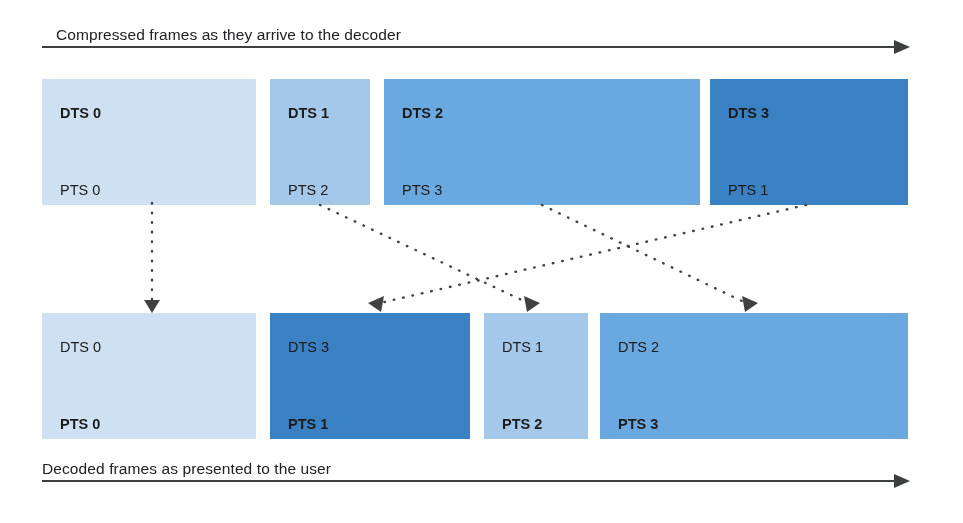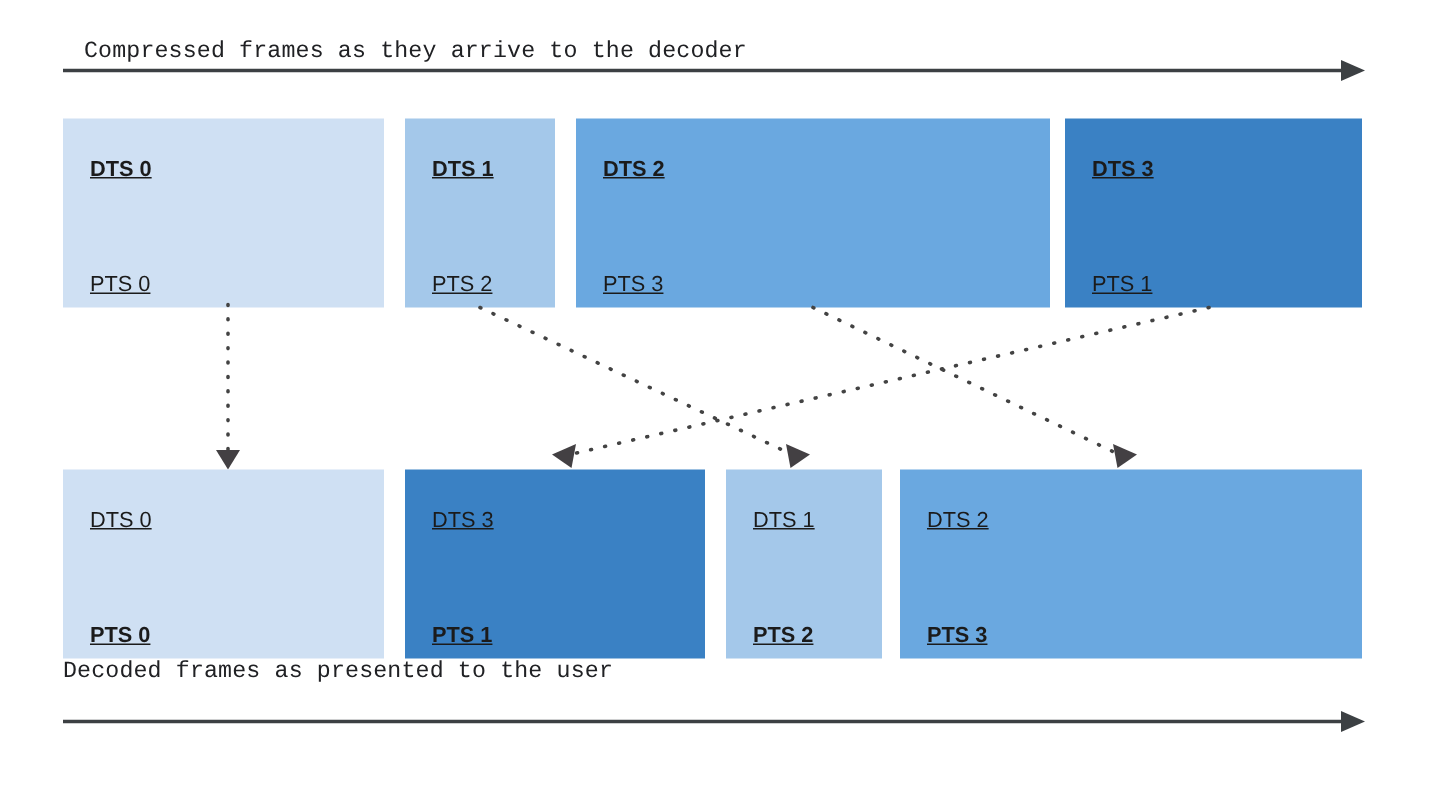--- a/index.html
+++ b/index.html
@@ -18,24 +18,23 @@
     background: #ffffff;
     overflow: hidden;
   }
   .caption {
     position: absolute;
     font-size: 15.5px;
     color: #202124;
     line-height: 1;
     letter-spacing: 0.1px;
     white-space: nowrap;
-    font-family: Liberation Mono, monospace;
   }
   #caption-top { left: 56px; top: 27px; }
-  #caption-bottom { left: 42px; top: 440px; }
+  #caption-bottom { left: 42px; top: 461px; }
 
   .axis-svg {
     position: absolute;
     left: 0;
     pointer-events: none;
   }
   #axis-top { top: 30px; }
   #axis-bottom { top: 464px; }
 
   #connectors {
@@ -52,21 +51,20 @@
     box-sizing: border-box;
   }
   .frame .dts,
   .frame .pts {
     position: absolute;
     left: 18px;
     font-size: 14.5px;
     color: #1b1b1b;
     line-height: 1;
     white-space: nowrap;
-    text-decoration: underline;
   }
   .frame .dts { top: 27px; }
   .frame .pts { top: 104px; }
   .frame.emph-dts .dts { font-weight: bold; }
   .frame.emph-pts .pts { font-weight: bold; }
 </style>
 </head>
 <body>
 
 <div id="stage">

